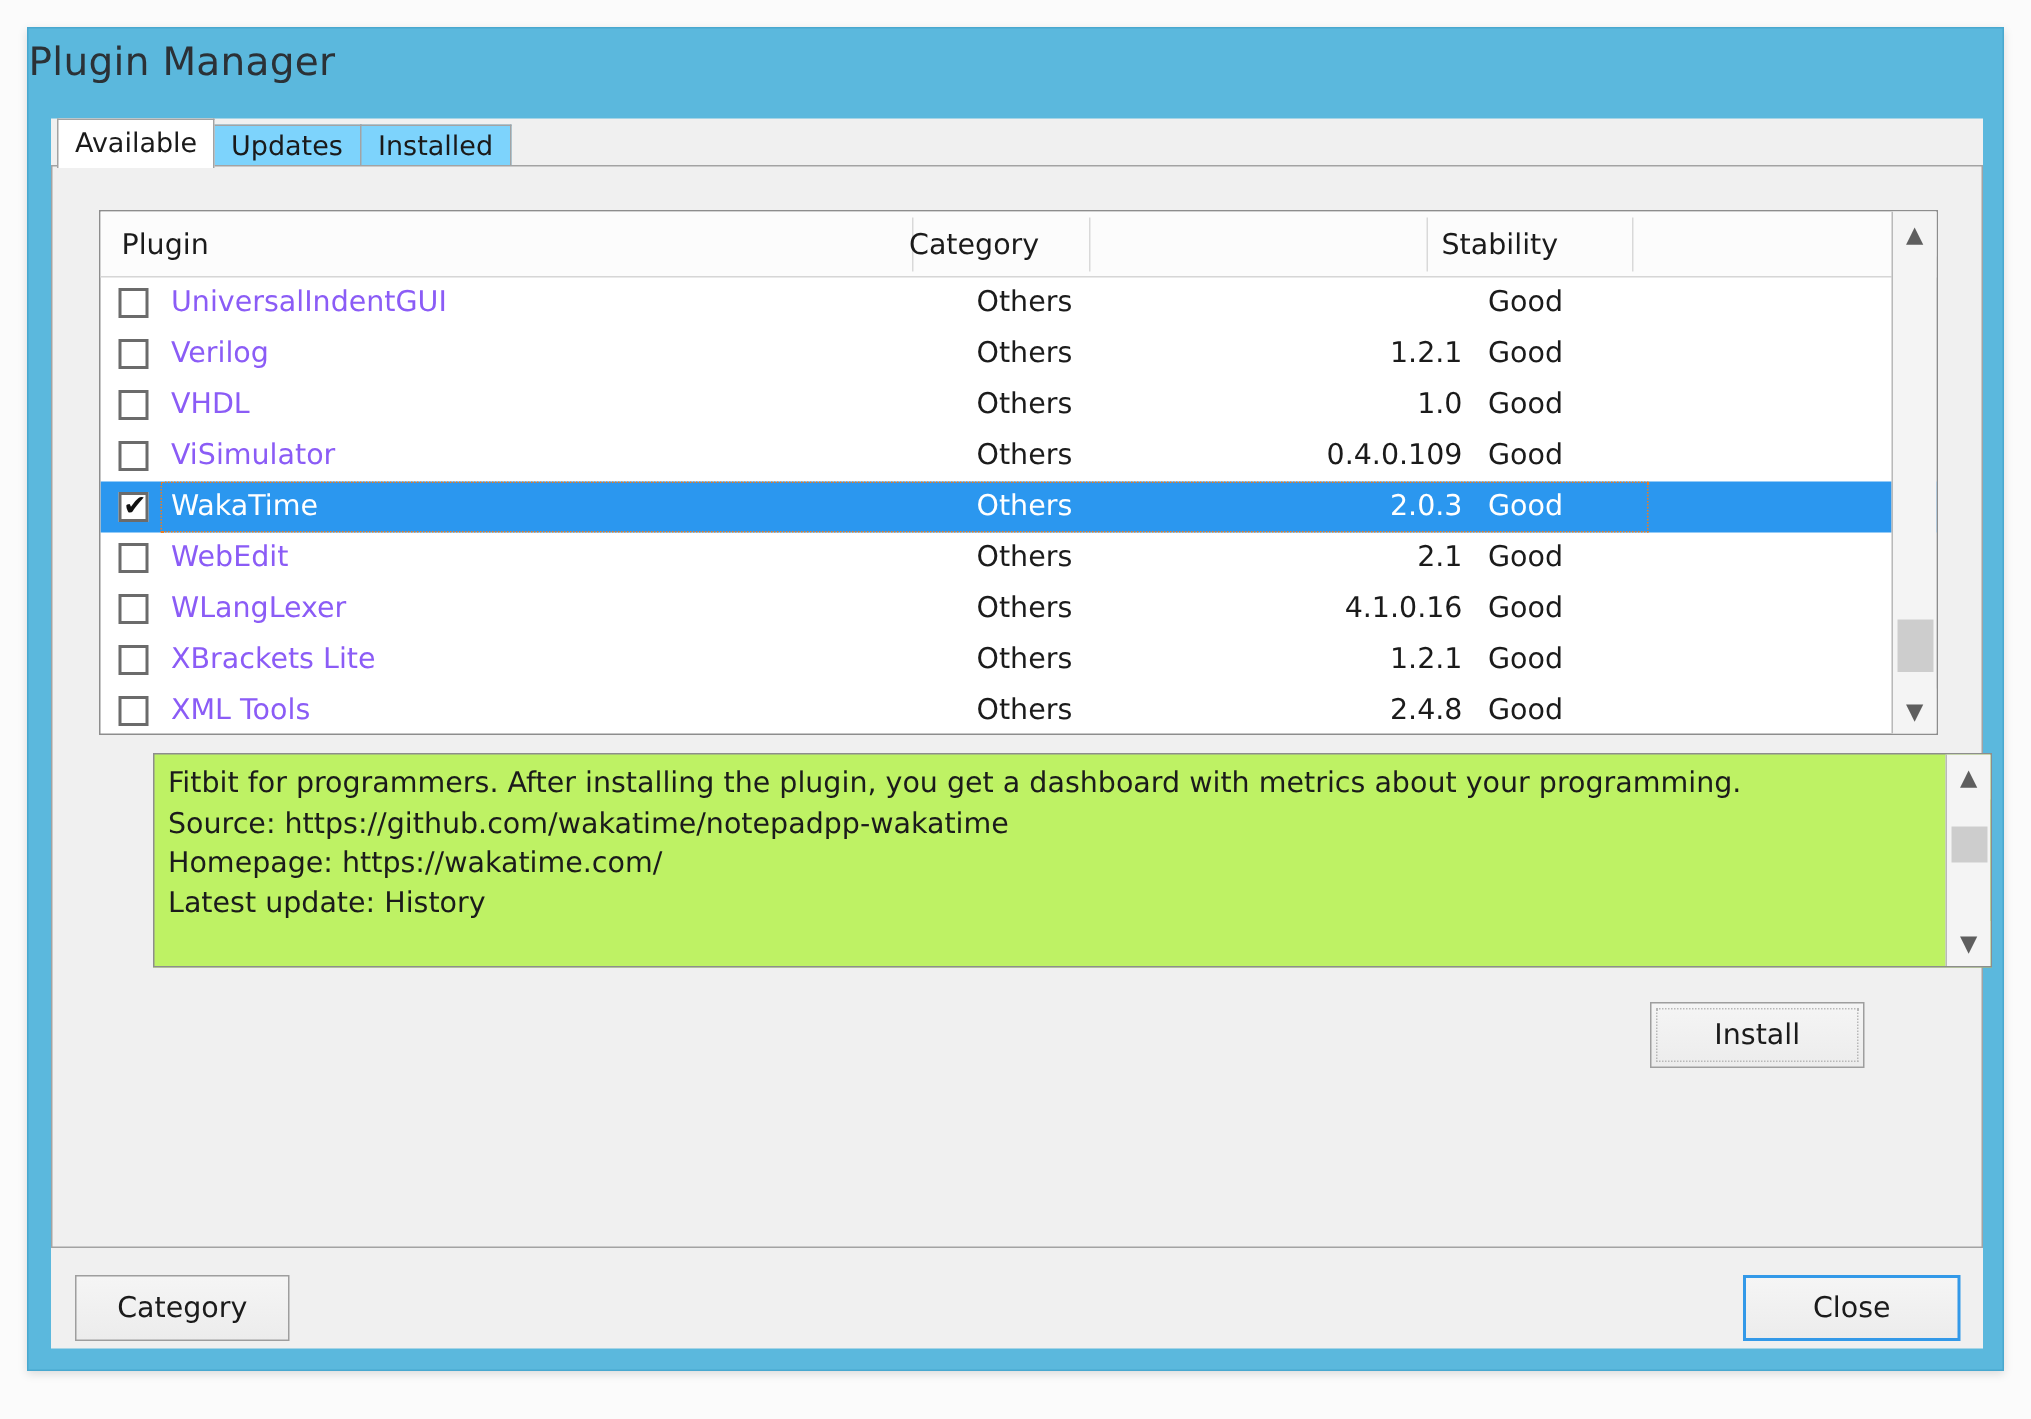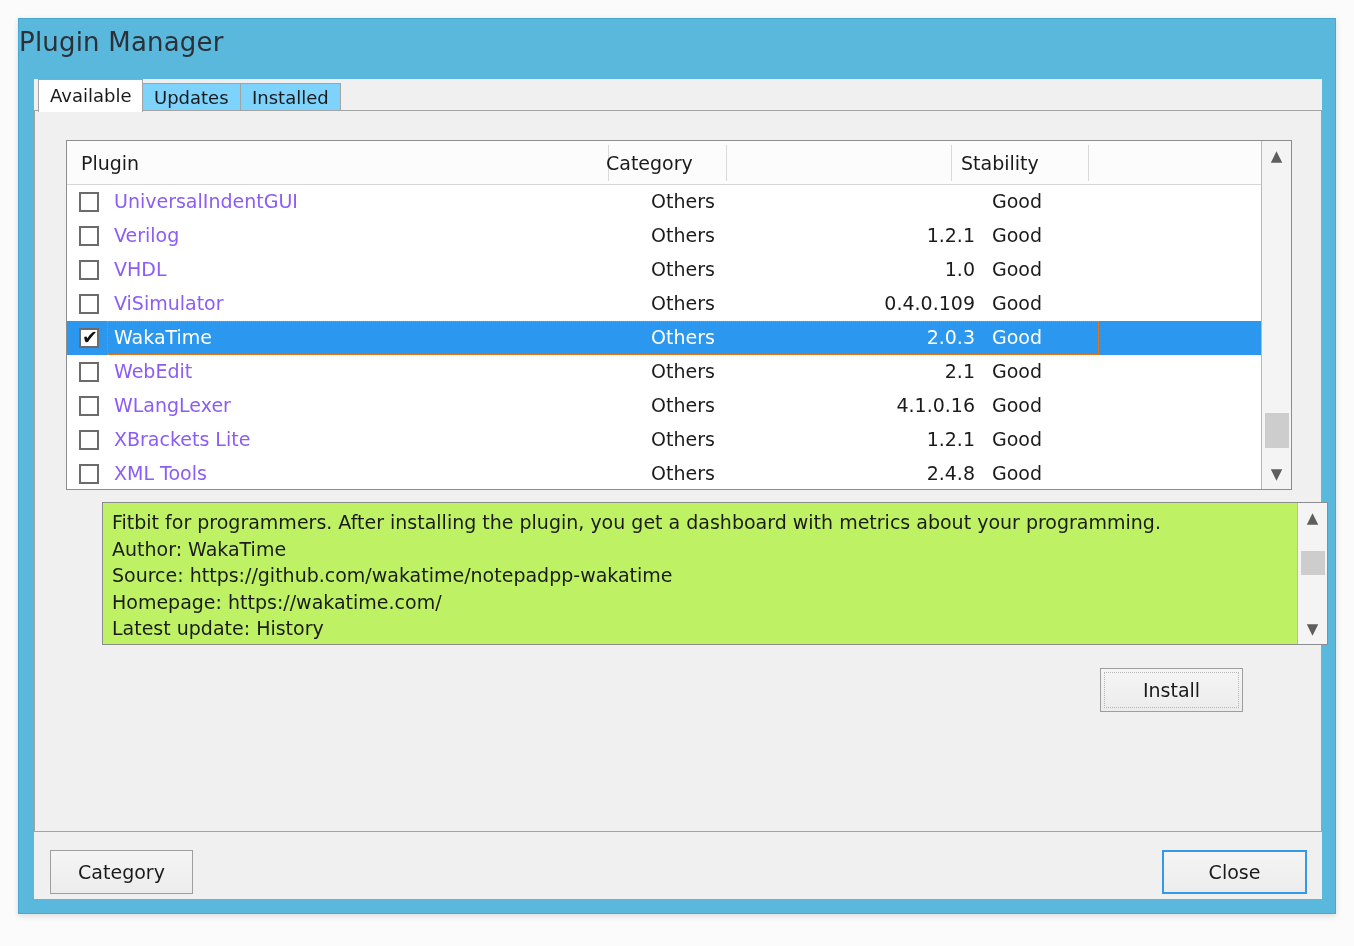--- a/index.html
+++ b/index.html
@@ -384,21 +384,20 @@
         <div class="vscroll" id="list-scroll">
           <div class="sb-btn up">▲</div>
           <div class="sb-thumb" id="list-thumb" style="height: 35px; top: 272px;"></div>
           <div class="sb-btn down">▼</div>
         </div>
       </div>
 
       <div id="descbox">
         <div id="desctext">
             <div>Fitbit for programmers. After installing the plugin, you get a dashboard with metrics about your programming.</div>
-            <div>Author: WakaTime</div>
             <div>Source: https://github.com/wakatime/notepadpp-wakatime</div>
             <div>Homepage: https://wakatime.com/</div>
             <div>Latest update: History</div>
           </div>
         <div class="vscroll" id="desc-scroll">
           <div class="sb-btn up">▲</div>
           <div class="sb-thumb" id="desc-thumb" style="height: 24px; top: 48px;"></div>
           <div class="sb-btn down">▼</div>
         </div>
       </div>

